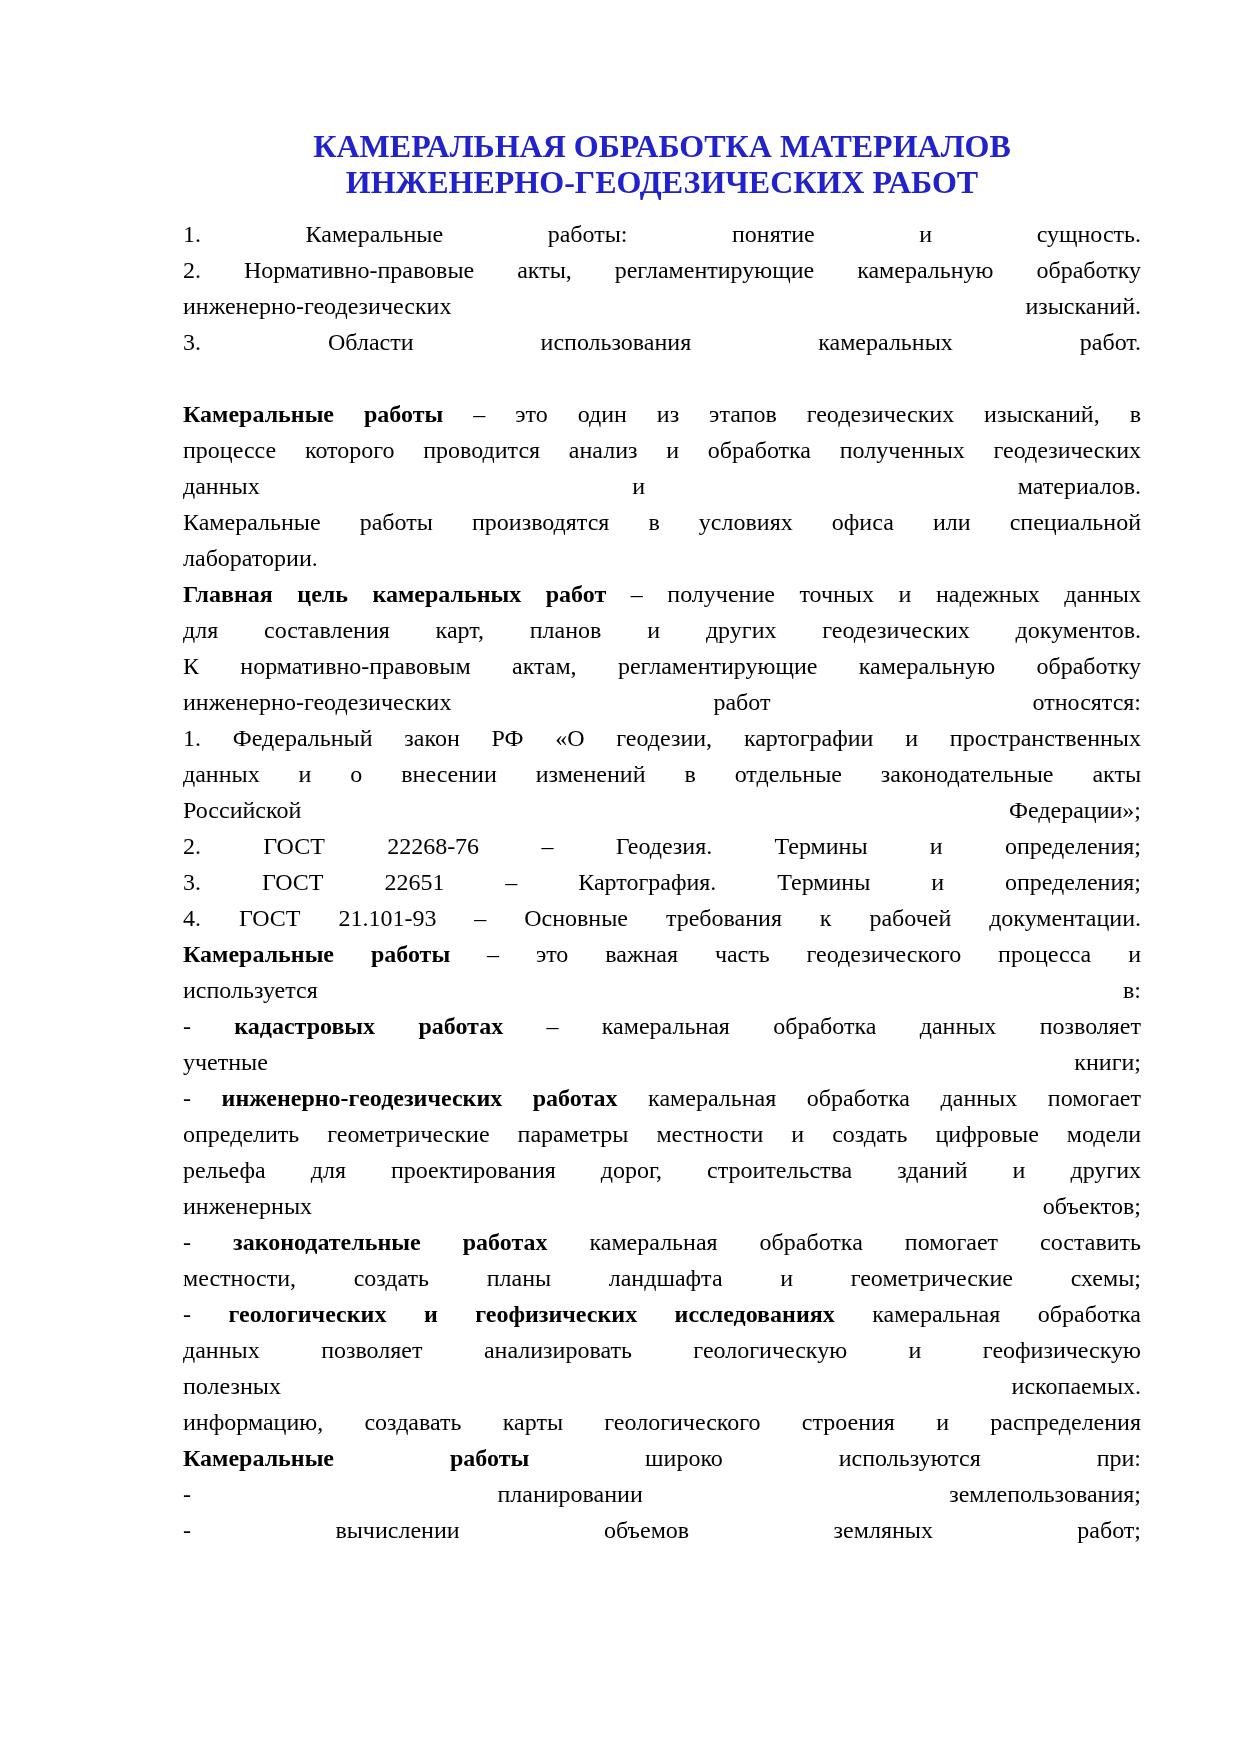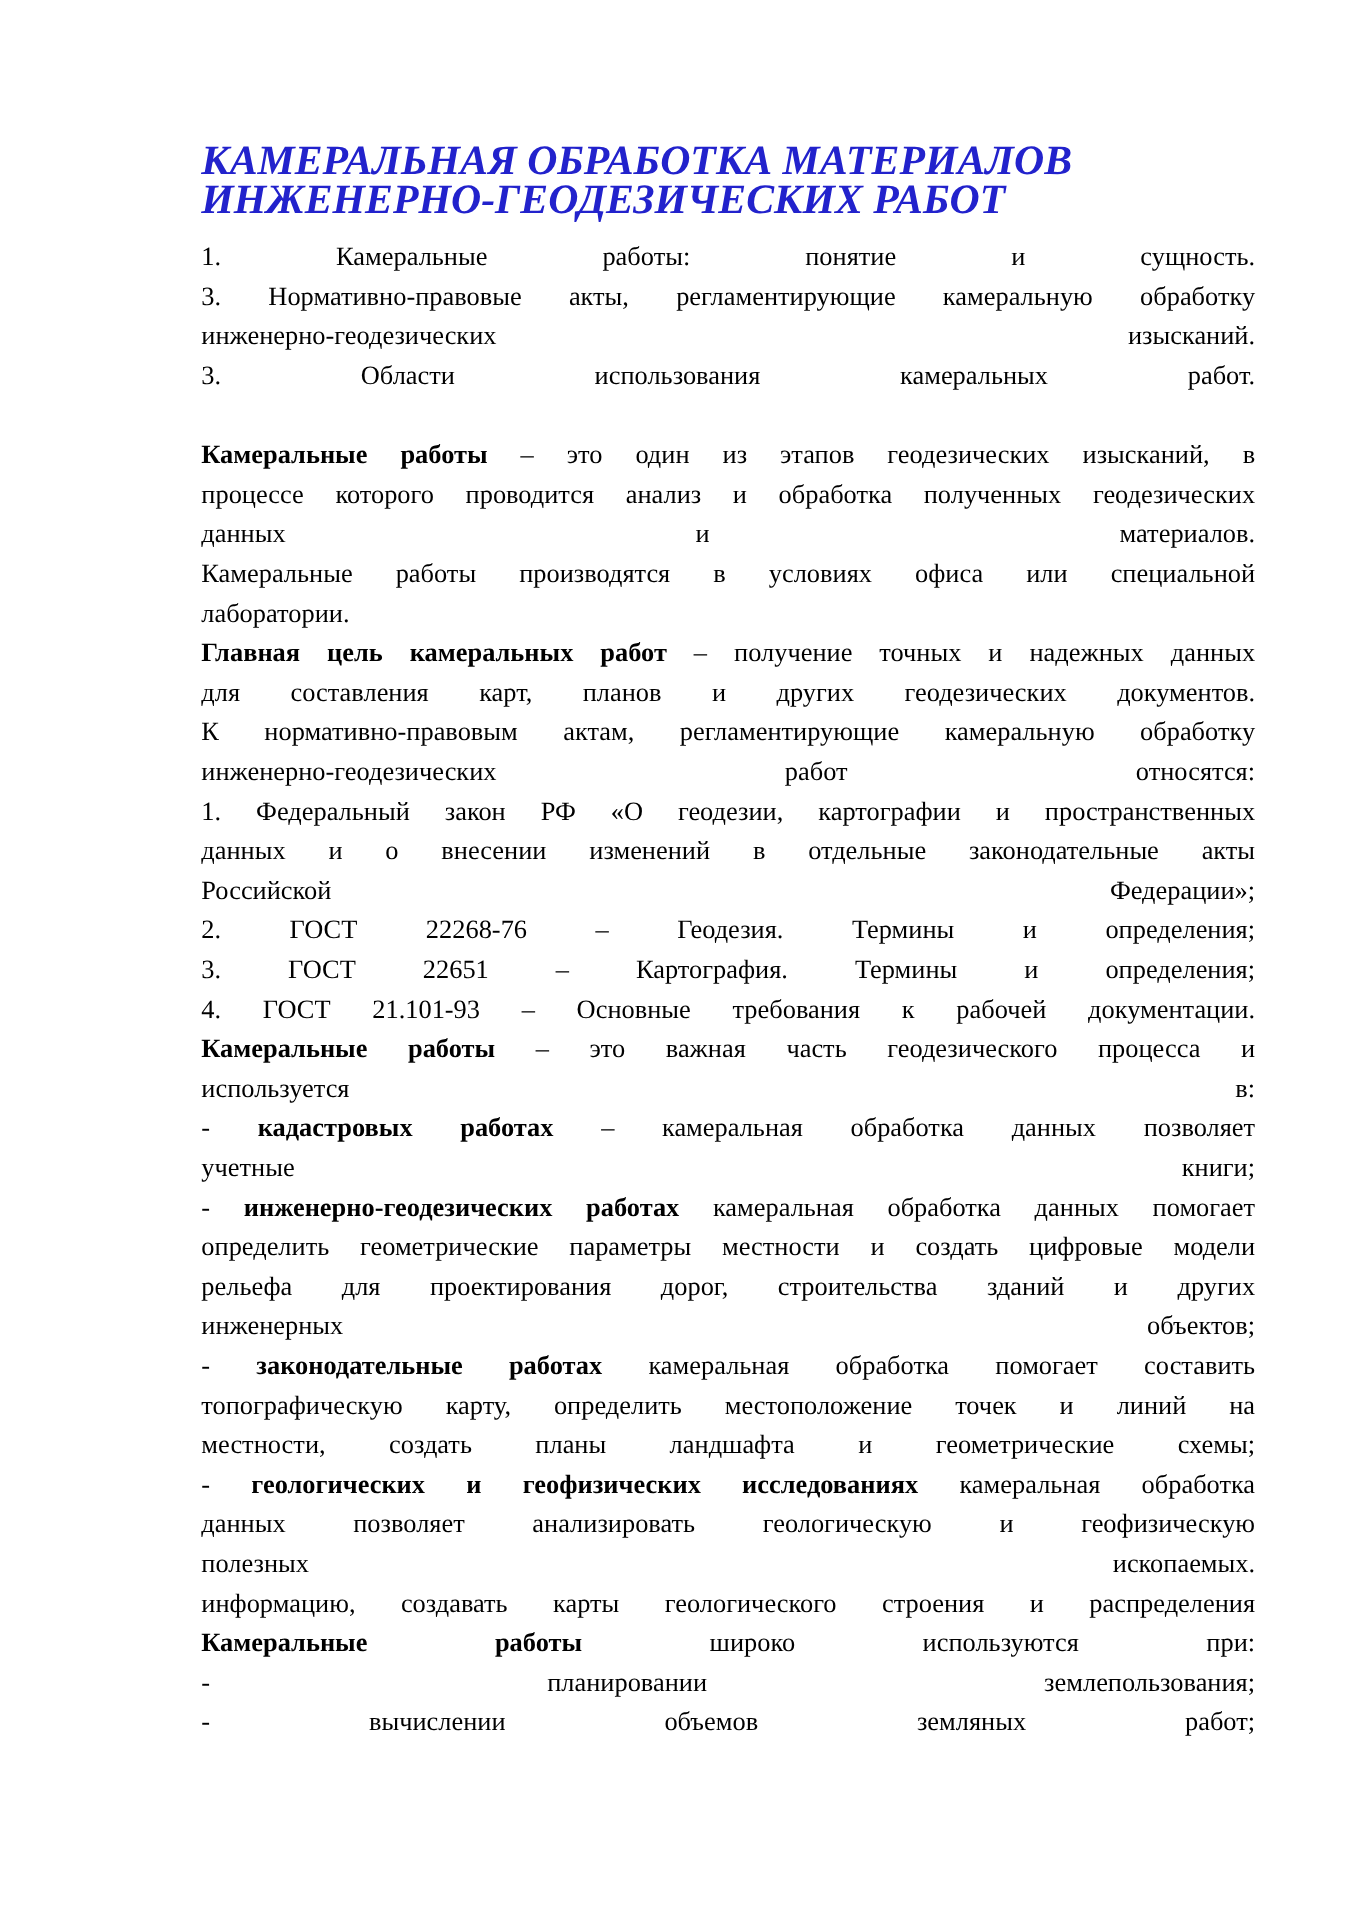--- a/index.html
+++ b/index.html
@@ -14,26 +14,25 @@
     color: var(--body-color);
     overflow: hidden;
   }
   .content {
     position: absolute;
     left: 183px;
     top: 128px;
     width: 958px;
   }
   .doc-title {
-    text-align: left;
+    text-align: center;
     font-weight: bold;
     color: var(--title-color);
-    font-size: 38px;
+    font-size: 32px;
     line-height: 36px;
-    font-style: italic;
   }
   .doc-body {
     margin-top: 16px;
     font-size: 24px;
   }
   .line {
     line-height: 36px;
     min-height: 36px;
     text-align: justify;
     text-align-last: justify;
@@ -45,21 +44,21 @@
 <body>
 
 <div class="page">
   <div class="content">
     <div class="doc-title">
       <div>КАМЕРАЛЬНАЯ ОБРАБОТКА МАТЕРИАЛОВ</div>
       <div>ИНЖЕНЕРНО-ГЕОДЕЗИЧЕСКИХ РАБОТ</div>
     </div>
     <div class="doc-body">
         <div class="line"><span>1. Камеральные работы: понятие и сущность.</span></div>
-        <div class="line"><span>3. Нормативно-правовые акты, регламентирующие камеральную обработку</span></div>
+        <div class="line"><span>2. Нормативно-правовые акты, регламентирующие камеральную обработку</span></div>
         <div class="line"><span>инженерно-геодезических изысканий.</span></div>
         <div class="line"><span>3. Области использования камеральных работ.</span></div>
         <div class="line">&nbsp;</div>
         <div class="line"><span class="bold">Камеральные работы</span><span> – это один из этапов геодезических изысканий, в</span></div>
         <div class="line"><span>процессе которого проводится анализ и обработка полученных геодезических</span></div>
         <div class="line"><span>данных и материалов.</span></div>
         <div class="line"><span>Камеральные работы производятся в условиях офиса или специальной</span></div>
         <div class="line"><span>лаборатории.</span></div>
         <div class="line"><span class="bold">Главная цель камеральных работ</span><span> – получение точных и надежных данных</span></div>
         <div class="line"><span>для составления карт, планов и других геодезических документов.</span></div>
@@ -73,21 +72,20 @@
         <div class="line"><span>4. ГОСТ 21.101-93 – Основные требования к рабочей документации.</span></div>
         <div class="line"><span class="bold">Камеральные работы</span><span> – это важная часть геодезического процесса и</span></div>
         <div class="line"><span>используется в:</span></div>
         <div class="line"><span>- </span><span class="bold">кадастровых работах</span><span> – камеральная обработка данных позволяет</span></div>
         <div class="line"><span>учетные книги;</span></div>
         <div class="line"><span>- </span><span class="bold">инженерно-геодезических работах</span><span> камеральная обработка данных помогает</span></div>
         <div class="line"><span>определить геометрические параметры местности и создать цифровые модели</span></div>
         <div class="line"><span>рельефа для проектирования дорог, строительства зданий и других</span></div>
         <div class="line"><span>инженерных объектов;</span></div>
         <div class="line"><span>- </span><span class="bold">законодательные работах</span><span> камеральная обработка помогает составить</span></div>
-        <div class="line"><span>топографическую карту, определить местоположение точек и линий на</span></div>
         <div class="line"><span>местности, создать планы ландшафта и геометрические схемы;</span></div>
         <div class="line"><span>- </span><span class="bold">геологических и геофизических исследованиях</span><span> камеральная обработка</span></div>
         <div class="line"><span>данных позволяет анализировать геологическую и геофизическую</span></div>
         <div class="line"><span>полезных ископаемых.</span></div>
         <div class="line"><span>информацию, создавать карты геологического строения и распределения</span></div>
         <div class="line"><span class="bold">Камеральные работы</span><span> широко используются при:</span></div>
         <div class="line"><span>- планировании землепользования;</span></div>
         <div class="line"><span>- вычислении объемов земляных работ;</span></div>
       </div>
   </div>

